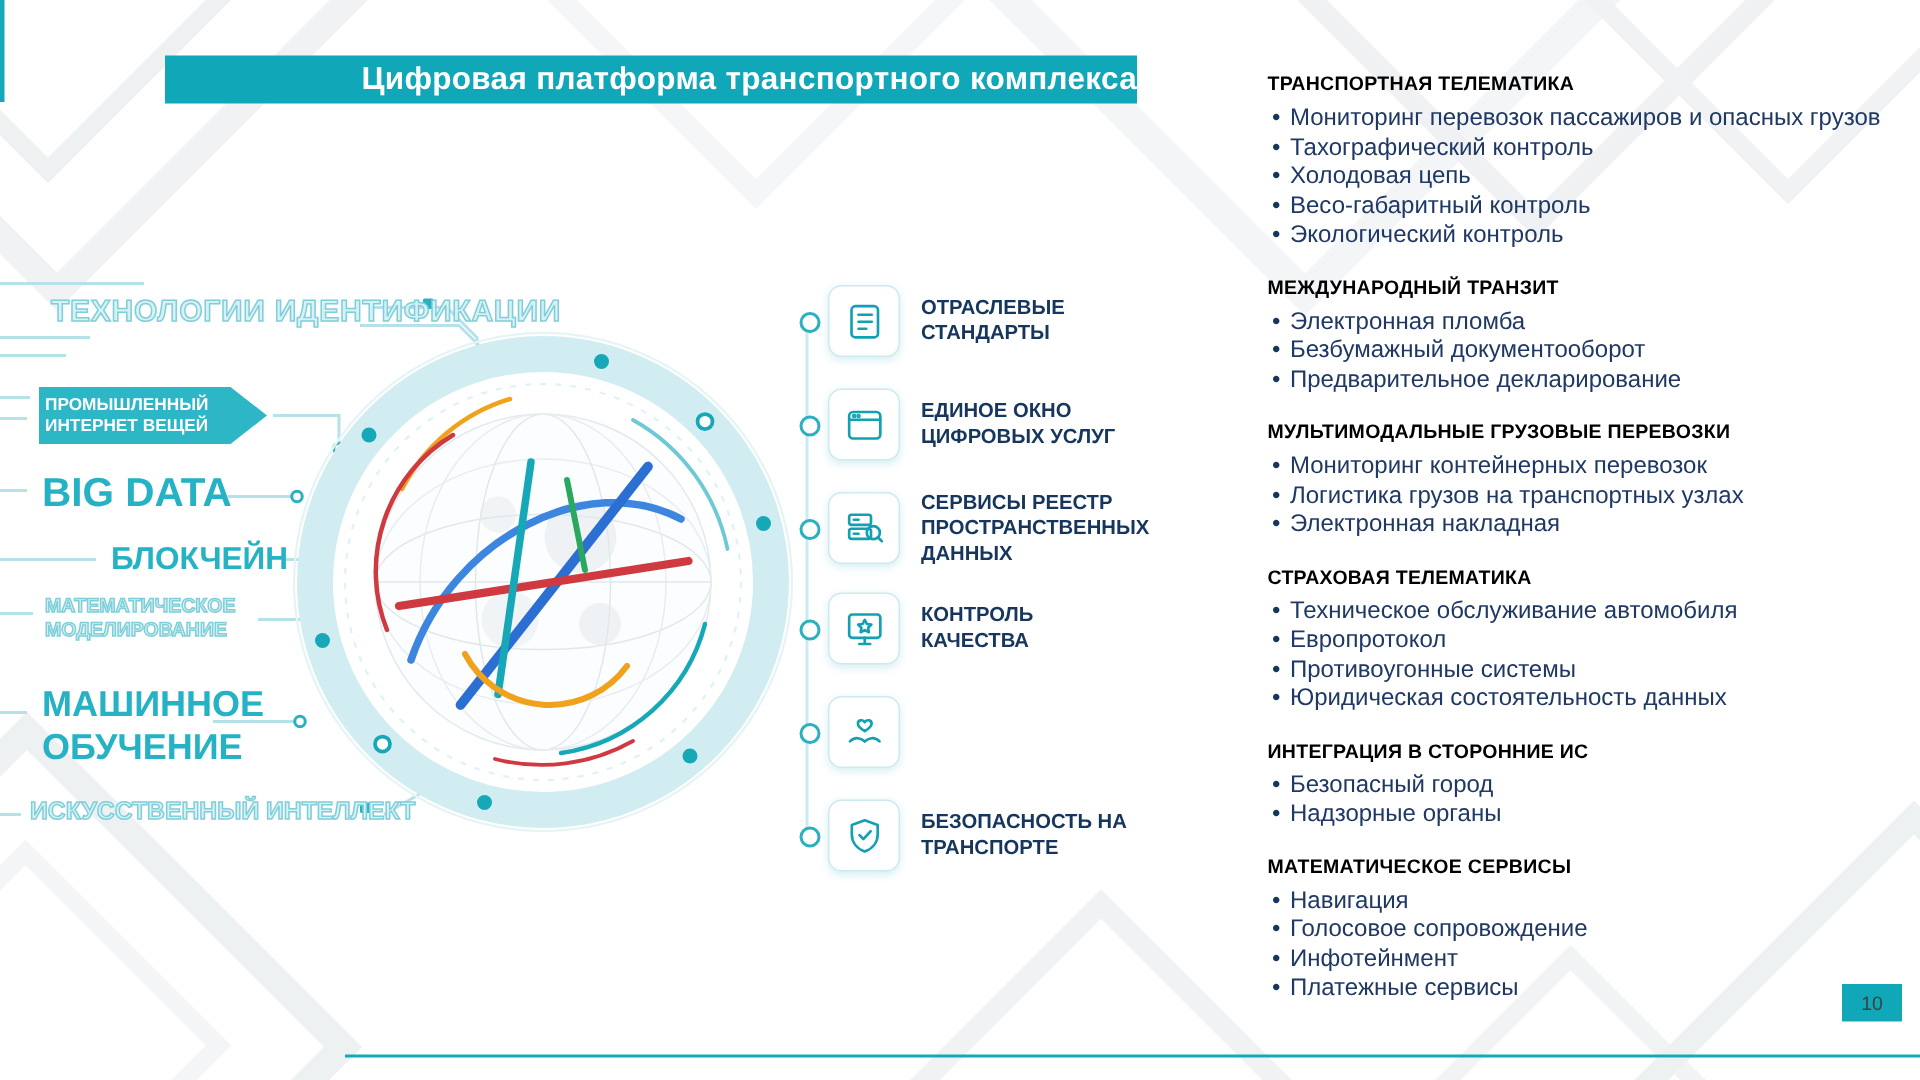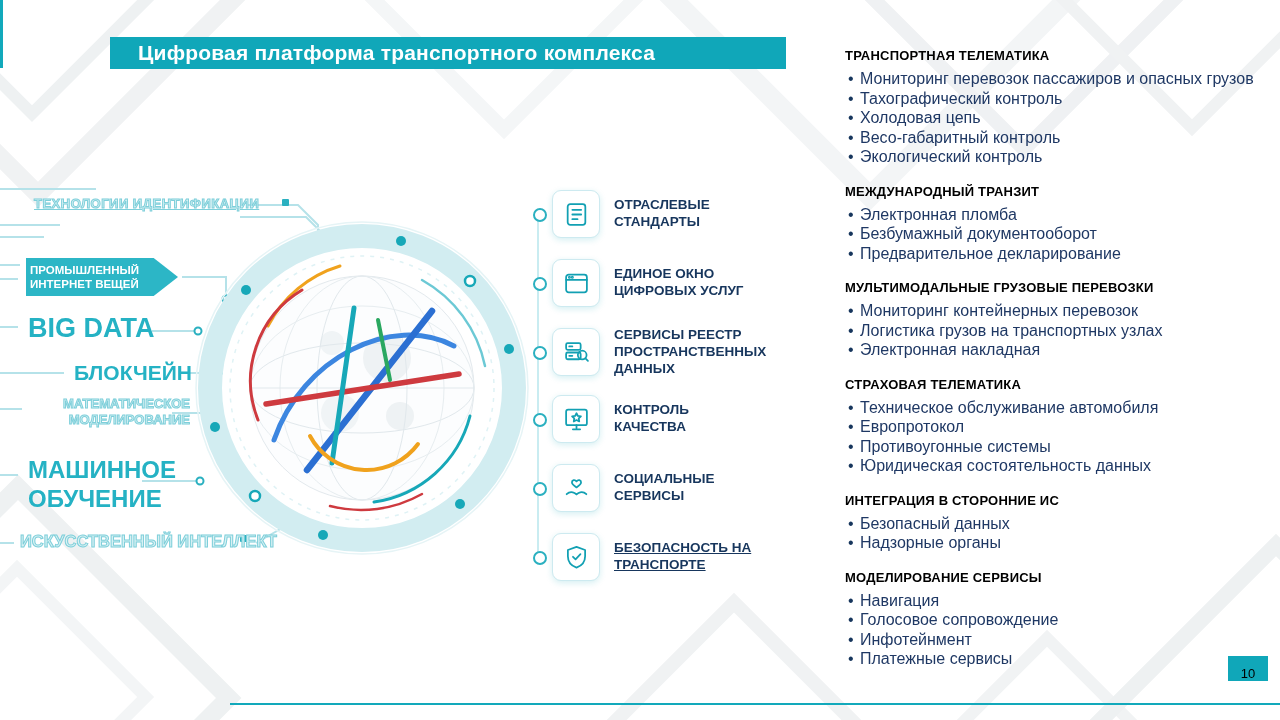--- a/index.html
+++ b/index.html
@@ -9,21 +9,21 @@
   
   .bg{position:absolute;inset:0;overflow:hidden;z-index:0;}
   .chev{position:absolute;transform:rotate(45deg);border-style:solid;border-color:#f0f2f3;}
 
   
   .edge-left{position:absolute;left:0;top:0;width:3px;height:68px;background:#12a9bb;z-index:3;}
   .bottom-line{position:absolute;left:230px;top:703px;width:1050px;height:2px;background:#12a9bb;z-index:3;}
 
   
   .title-banner{position:absolute;left:110px;top:37px;width:648px;height:32px;background:#10a7b9;z-index:4;
-    display:flex;align-items:center;justify-content:flex-start;padding-left:28px;}
+    display:flex;align-items:center;justify-content:flex-end;}
   .title-banner span{color:#ffffff;font-weight:bold;font-size:21px;letter-spacing:.2px;white-space:nowrap;}
 
   
   .kw{position:absolute;z-index:3;font-weight:bold;line-height:1.2;}
   .kw-outline{color:#d8f1f4;-webkit-text-stroke:1px #7ecfda;}
   .kw-solid{color:#25b2c4;}
   .kw-banner{position:absolute;left:26px;top:258px;width:152px;height:38px;background:#2cb6c6;z-index:3;
     clip-path:polygon(0 0,84% 0,100% 50%,84% 100%,0 100%);display:flex;align-items:center;padding-left:4px;box-sizing:border-box;}
   .kw-banner span{color:#ffffff;font-weight:bold;font-size:11.5px;line-height:1.25;width:112px;}
 
@@ -45,22 +45,22 @@
 
   
   .services{position:absolute;left:845px;top:48px;width:412px;z-index:2;}
   .svc{margin:0 0 17px 0;}
   .svc-title{margin:0 0 6px 0;color:#000000;font-weight:700;font-size:13px;letter-spacing:.2px;}
   .svc-list{margin:0;padding:0;list-style:none;}
   .svc-item{position:relative;padding-left:15px;font-size:16px;line-height:19.5px;color:#1f3864;}
   .svc-item::before{content:"\2022";position:absolute;left:3px;color:#17365d;}
 
   
-  .page-num{position:absolute;left:1228px;top:656px;width:40px;height:25px;background:#10a7b9;color:#000000;
-    font-size:13px;display:flex;align-items:flex-end;justify-content:center;z-index:4;}
+  .page-num{position:absolute;left:1228px;top:656px;width:40px;height:25px;background:#10a7b9;color:#404040;
+    font-size:13px;display:flex;align-items:center;justify-content:center;z-index:4;}
 </style>
 </head>
 <body>
 
 <div class="slide">
 
   <div class="bg">
     <div class="chev" style="left:-110px;top:-150px;width:260px;height:260px;border-width:18px;"></div>
     <div class="chev" style="left:-60px;top:-100px;width:160px;height:160px;border-width:12px;border-color:#eef1f2;"></div>
     <div class="chev" style="left:380px;top:-160px;width:220px;height:220px;border-width:14px;border-color:#f4f6f7;"></div>
@@ -110,27 +110,27 @@
       <circle cx="208" cy="228" r="3.5"></circle>
         <circle cx="200" cy="296" r="3.5"></circle>
       <circle cx="306" cy="342" r="3.5"></circle>
     </g>
     <g fill="#2ab0c0">
       <rect x="282" y="14" width="7" height="7" rx="1"></rect>
       <rect x="240" y="350" width="7" height="7" rx="1"></rect>
     </g>
   </svg>
 
-  <div class="kw kw-outline" style="left:34px;top:196px;font-size:13px;letter-spacing:.5px;text-decoration:underline;">ТЕХНОЛОГИИ ИДЕНТИФИКАЦИИ</div>
+  <div class="kw kw-outline" style="left:34px;top:196px;font-size:20px;letter-spacing:.5px;">ТЕХНОЛОГИИ ИДЕНТИФИКАЦИИ</div>
   <div class="kw-banner">
     <span>ПРОМЫШЛЕННЫЙ ИНТЕРНЕТ ВЕЩЕЙ</span>
   </div>
   <div class="kw kw-solid" style="left:28px;top:312px;font-size:27px;">BIG DATA</div>
   <div class="kw kw-solid" style="left:74px;top:360px;font-size:21px;">БЛОКЧЕЙН</div>
-  <div class="kw kw-outline" style="left:30px;top:396px;font-size:13px;width:160px;text-align:right;">МАТЕМАТИЧЕСКОЕ МОДЕЛИРОВАНИЕ</div>
+  <div class="kw kw-outline" style="left:30px;top:396px;font-size:13px;width:160px;">МАТЕМАТИЧЕСКОЕ МОДЕЛИРОВАНИЕ</div>
   <div class="kw kw-solid" style="left:28px;top:456px;font-size:24px;width:130px;">МАШИННОЕ ОБУЧЕНИЕ</div>
   <div class="kw kw-outline" style="left:20px;top:532px;font-size:16.5px;">ИСКУССТВЕННЫЙ ИНТЕЛЛЕКТ</div>
 
   <svg class="globe" width="360" height="360" viewBox="0 0 360 360">
     <circle cx="180" cy="180" r="166" fill="none" stroke="#e6f4f6" stroke-width="1.5"></circle>
     <circle cx="180" cy="180" r="152" fill="none" stroke="#d2edf1" stroke-width="24"></circle>
     <circle cx="180" cy="180" r="132" fill="none" stroke="#dff2f5" stroke-width="1.5" stroke-dasharray="4 6"></circle>
     <circle cx="180" cy="180" r="112" fill="#fcfdfe" stroke="#e3e9ed" stroke-width="1"></circle>
     <circle cx="205" cy="150" r="24" fill="#eef2f4"></circle>
     <circle cx="158" cy="205" r="19" fill="#f0f4f6"></circle>
@@ -221,31 +221,30 @@
   </div>
 
   <div class="p-item" style="top:464px;">
     <div class="icon-box">
       <svg class="ic" viewBox="0 0 26 26">
           <path d="M13 6.2 c-1.5-2.1 -4.4-1.3 -4.4 .9 c0 2.2 4.4 4.9 4.4 4.9 s4.4-2.7 4.4-4.9 c0-2.2 -2.9-3 -4.4-.9 z"></path>
           <path d="M3.5 18.5 c2.5-2.5 5-2.6 7.5-1.2 l2 1.2"></path>
           <path d="M22.5 18.5 c-2.5-2.5 -5-2.6 -7.5-1.2 l-2 1.2"></path>
         </svg>
     </div>
-    <div class="p-label" style="width:130px;">СОЦИАЛЬНЫЕ СЕРВИСЫ</div>
   </div>
 
   <div class="p-item" style="top:533px;">
     <div class="icon-box">
       <svg class="ic" viewBox="0 0 26 26">
           <path d="M13 2.8 L21.3 5.8 V11.8 C21.3 17 17.9 21 13 22.8 C8.1 21 4.7 17 4.7 11.8 V5.8 Z"></path>
           <polyline points="9.6,12.3 12.1,14.8 16.8,9.8"></polyline>
         </svg>
     </div>
-    <div class="p-label" style="width:150px;text-decoration:underline;">БЕЗОПАСНОСТЬ НА ТРАНСПОРТЕ</div>
+    <div class="p-label" style="width:150px;">БЕЗОПАСНОСТЬ НА ТРАНСПОРТЕ</div>
   </div>
 
   <div class="services">
 
       <section class="svc">
         <h3 class="svc-title">ТРАНСПОРТНАЯ ТЕЛЕМАТИКА</h3>
         <ul class="svc-list">
 
             <li class="svc-item">Мониторинг перевозок пассажиров и опасных грузов</li>
 
@@ -294,28 +293,28 @@
             <li class="svc-item">Противоугонные системы</li>
 
             <li class="svc-item">Юридическая состоятельность данных</li>
           </ul>
       </section>
 
       <section class="svc">
         <h3 class="svc-title">ИНТЕГРАЦИЯ В СТОРОННИЕ ИС</h3>
         <ul class="svc-list">
 
-            <li class="svc-item">Безопасный данных</li>
+            <li class="svc-item">Безопасный город</li>
 
             <li class="svc-item">Надзорные органы</li>
           </ul>
       </section>
 
       <section class="svc">
-        <h3 class="svc-title">МОДЕЛИРОВАНИЕ СЕРВИСЫ</h3>
+        <h3 class="svc-title">МАТЕМАТИЧЕСКОЕ СЕРВИСЫ</h3>
         <ul class="svc-list">
 
             <li class="svc-item">Навигация</li>
 
             <li class="svc-item">Голосовое сопровождение</li>
 
             <li class="svc-item">Инфотейнмент</li>
 
             <li class="svc-item">Платежные сервисы</li>
           </ul>

